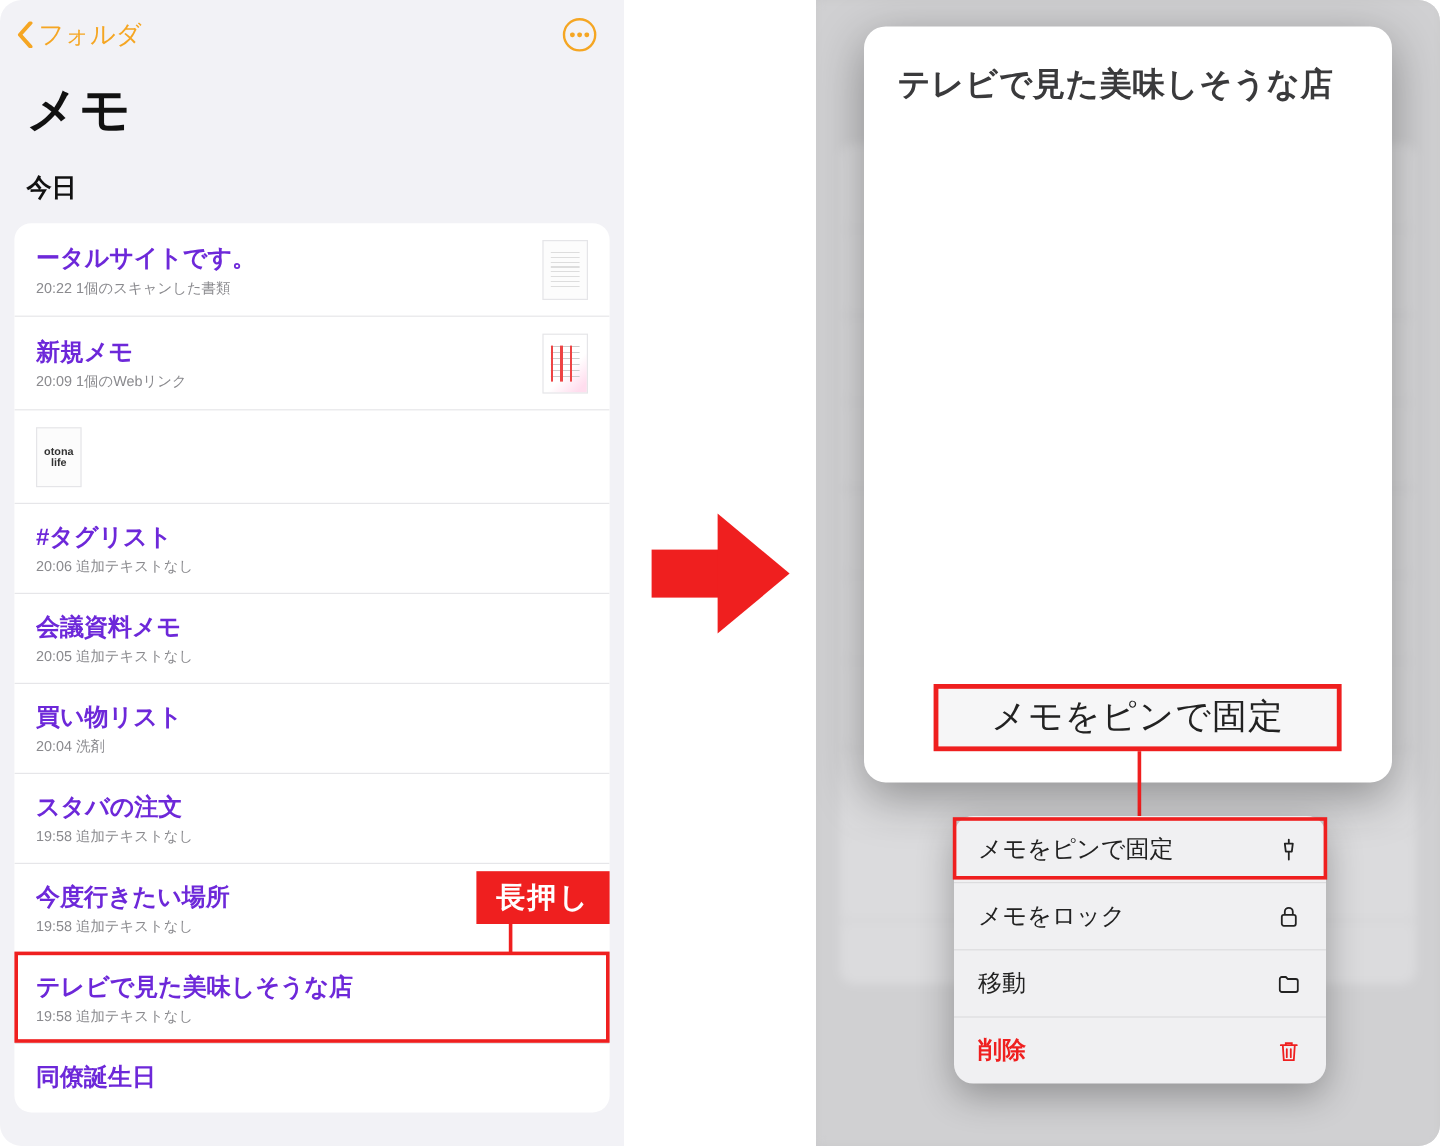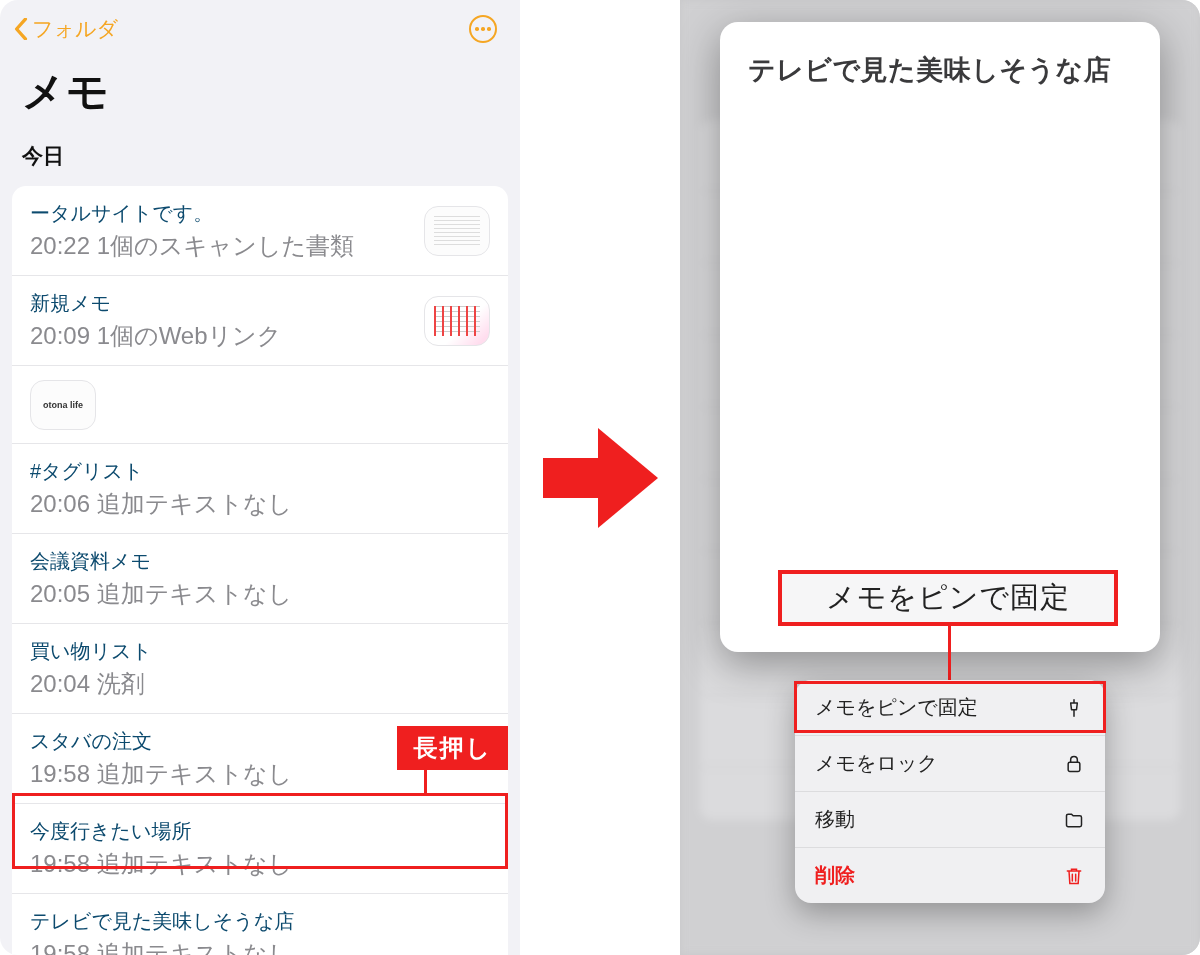--- a/index.html
+++ b/index.html
@@ -35,25 +35,25 @@
     .more-circle { width:28px; height:28px; border:2px solid #f5a623; border-radius:50%; display:flex; align-items:center; justify-content:center; gap:2.5px;}
     .more-circle span { width:3.5px; height:3.5px; background:#f5a623; border-radius:50%; }
 
     .page-title { font-size:42px; font-weight:700; color:#111; padding:8px 22px 18px; letter-spacing:1px;}
     .section-label { font-size:21px; font-weight:600; color:#111; padding:4px 22px 10px; }
 
     .notes-card { background:#fff; margin:6px 12px 0; border-radius:14px; overflow:hidden; }
     .note-row { padding:14px 18px 13px; border-bottom:1px solid #e6e6e9; display:flex; align-items:center; gap:12px; position:relative;}
     .note-row:last-child { border-bottom:none; }
     .note-main { flex:1; min-width:0; }
-    .note-title { font-size:20px; font-weight:400; color:#0c4a6e; white-space:nowrap; overflow:hidden; text-overflow:ellipsis; margin-bottom:3px;}
-    .note-sub { font-size:24px; color:#8a8a8e; white-space:nowrap; overflow:hidden; text-overflow:ellipsis;}
+    .note-title { font-size:20px; font-weight:700; color:#6d28d9; white-space:nowrap; overflow:hidden; text-overflow:ellipsis; margin-bottom:3px;}
+    .note-sub { font-size:12px; color:#8a8a8e; white-space:nowrap; overflow:hidden; text-overflow:ellipsis;}
     .note-sub .time { color:#8a8a8e; }
     .note-sub .desc { color:#8a8a8e; }
-    .thumb { width:66px; height:50px; background:#fcfcfc; border:1px solid #e5e5e8; border-radius:14px; flex-shrink:0; display:flex; align-items:center; justify-content:center; font-size:7px; color:#999; padding:3px; overflow:hidden;}
+    .thumb { width:38px; height:50px; background:#fcfcfc; border:1px solid #e5e5e8; border-radius:0; flex-shrink:0; display:flex; align-items:center; justify-content:center; font-size:7px; color:#999; padding:3px; overflow:hidden;}
     .thumb.lines::before { content:""; display:block; width:80%; height:70%; background:repeating-linear-gradient(#ddd 0 1px, transparent 1px 4px); }
     .thumb.colorful { background:linear-gradient(135deg,#fff 60%,#fde 90%); }
     .thumb.colorful::before { content:""; display:block; width:80%; height:70%; background:repeating-linear-gradient(90deg,#e44 0 2px, transparent 2px 8px),repeating-linear-gradient(#ccc 0 1px, transparent 1px 5px); }
     .thumb.logo { font-size:9px; font-weight:700; color:#333; text-align:center; line-height:1;}
 
     .highlight-box { position:absolute; border:3px solid #ef1f1f; pointer-events:none; }
     .hl-left { left:12px; width:calc(100% - 24px); }
 
     .badge-longpress { position:absolute; background:#ef1f1f; color:#fff; font-size:24px; font-weight:600; padding:6px 16px; letter-spacing:2px;margin-left:45px;}
     .badge-line { position:absolute; background:#ef1f1f; }

